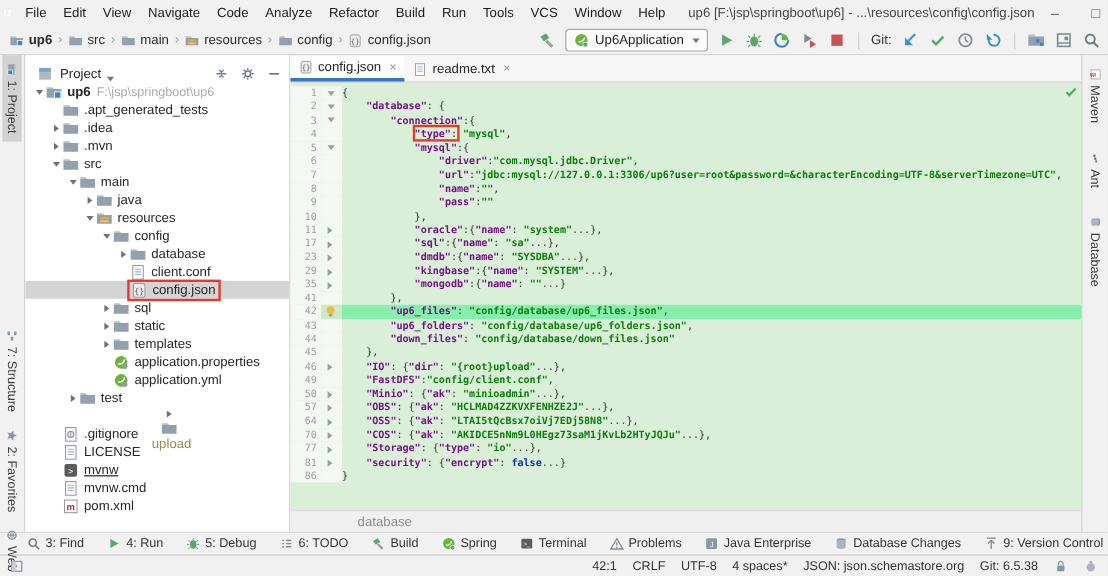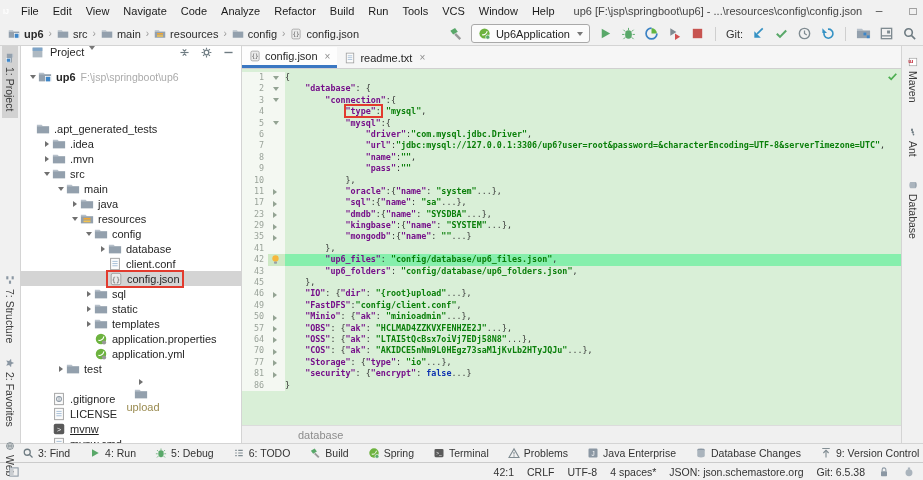--- a/index.html
+++ b/index.html
@@ -42,21 +42,21 @@
                display:flex;flex-direction:column;align-items:center}
   #right-stripe{width:21px;background:#f1f1f1;border-left:1px solid #d4d4d4;
                display:flex;flex-direction:column;align-items:center}
   .vtab{writing-mode:vertical-rl;display:flex;align-items:center;gap:4px;
         padding:7px 2px;color:#3c3c3c;font-size:10.5px;white-space:nowrap}
   .vtab.active{background:#d2d2d2}
   .vtab .ic{transform:rotate(90deg)}
 
   
   #project-panel{width:220px;background:#fff;border-right:1px solid #d4d4d4;display:flex;flex-direction:column}
-  #ppanel-header{height:22px;display:flex;align-items:flex-start;padding:0 6px 0 10px;flex:0 0 auto}
+  #ppanel-header{height:22px;display:flex;align-items:flex-end;padding:0 6px 0 10px;flex:0 0 auto}
   #ppanel-header .title{margin:0 2px 0 6px;color:#262626}
   #ppanel-header .caret{width:0;height:0;border-left:3.5px solid transparent;border-right:3.5px solid transparent;
         border-top:4px solid #777;margin-left:3px}
   #ppanel-icons{margin-left:auto;display:flex;align-items:center;gap:9px}
   #tree{flex:1;overflow:hidden;padding-top:1px}
   .trow{display:flex;align-items:center;height:15px;white-space:nowrap}
   .trow.sel{background:#d4d4d4}
   .chev{width:11px;height:11px;display:inline-flex;align-items:center;justify-content:center;flex:0 0 auto}
   .chev.o::before{content:"";border-left:3.5px solid transparent;border-right:3.5px solid transparent;border-top:4.5px solid #707070}
   .chev.c::before{content:"";border-top:3.5px solid transparent;border-bottom:3.5px solid transparent;border-left:4.5px solid #707070}
@@ -370,21 +370,21 @@
           <span class="ic" style="height: 14px; width: 14px;">
             <svg viewBox="0 0 16 16">
               <path fill="#b6c0ca" d="M1 3h5.4l1.6 1.8H1z"></path>
               <path fill="#93a0ad" d="M1 4.8h14v8.2H1z"></path>
               <rect x="8.5" y="7.5" width="6" height="6" fill="#3e86c8" stroke="#fff" stroke-width=".8"></rect>
             </svg>
           </span>
           <span class="tlabel bold">up6</span>
           <span class="tsuffix">F:\jsp\springboot\up6</span>
         </div>
-        <div class="trow" style="padding-left: 4px; margin-top: 37px;">
+        <div class="trow" style="padding-left: 20px;">
           <span class="chev"></span>
           <span class="ic" style="height: 14px; width: 14px;">
             <svg viewBox="0 0 16 16">
               <path fill="#b6c0ca" d="M1 3h5.4l1.6 1.8H1z"></path>
               <path fill="#93a0ad" d="M1 4.8h14v8.2H1z"></path>
             </svg>
           </span>
           <span class="tlabel">.apt_generated_tests</span>
         </div>
         <div class="trow" style="padding-left: 20px;">
@@ -660,20 +660,21 @@
         <div class="cl"><span class="ln">17</span><span class="fd"><span class="fm c"></span></span><span class="tx"><span class="p">            </span><span class="k">"sql"</span><span class="p">:{</span><span class="k">"name"</span><span class="p">: </span><span class="s">"sa"</span><span class="f">...</span><span class="p">},</span></span></div>
         <div class="cl"><span class="ln">23</span><span class="fd"><span class="fm c"></span></span><span class="tx"><span class="p">            </span><span class="k">"dmdb"</span><span class="p">:{</span><span class="k">"name"</span><span class="p">: </span><span class="s">"SYSDBA"</span><span class="f">...</span><span class="p">},</span></span></div>
         <div class="cl"><span class="ln">29</span><span class="fd"><span class="fm c"></span></span><span class="tx"><span class="p">            </span><span class="k">"kingbase"</span><span class="p">:{</span><span class="k">"name"</span><span class="p">: </span><span class="s">"SYSTEM"</span><span class="f">...</span><span class="p">},</span></span></div>
         <div class="cl"><span class="ln">35</span><span class="fd"><span class="fm c"></span></span><span class="tx"><span class="p">            </span><span class="k">"mongodb"</span><span class="p">:{</span><span class="k">"name"</span><span class="p">: </span><span class="s">""</span><span class="f">...</span><span class="p">}</span></span></div>
         <div class="cl"><span class="ln">41</span><span class="fd"></span><span class="tx"><span class="p">        </span><span class="p">},</span></span></div>
         <div class="cl cur"><span class="ln">42</span><span class="fd"><span class="ic" style="height: 11px; width: 11px;"><svg viewBox="0 0 16 16">
                 <circle cx="8" cy="6.5" r="4.6" fill="#f6b73c"></circle>
                 <rect x="5.8" y="11" width="4.4" height="3.2" rx="1" fill="#99a1a8"></rect>
               </svg></span></span><span class="tx"><span class="p">        </span><span class="k">"up6_files"</span><span class="p">: </span><span class="s">"config/database/up6_files.json"</span><span class="p">,</span></span></div>
         <div class="cl"><span class="ln">43</span><span class="fd"></span><span class="tx"><span class="p">        </span><span class="k">"up6_folders"</span><span class="p">: </span><span class="s">"config/database/up6_folders.json"</span><span class="p">,</span></span></div>
+        <div class="cl"><span class="ln">44</span><span class="fd"></span><span class="tx"><span class="p">        </span><span class="k">"down_files"</span><span class="p">: </span><span class="s">"config/database/down_files.json"</span></span></div>
         <div class="cl"><span class="ln">45</span><span class="fd"></span><span class="tx"><span class="p">    </span><span class="p">},</span></span></div>
         <div class="cl"><span class="ln">46</span><span class="fd"><span class="fm c"></span></span><span class="tx"><span class="p">    </span><span class="k">"IO"</span><span class="p">: {</span><span class="k">"dir"</span><span class="p">: </span><span class="s">"{root}upload"</span><span class="f">...</span><span class="p">},</span></span></div>
         <div class="cl"><span class="ln">49</span><span class="fd"></span><span class="tx"><span class="p">    </span><span class="k">"FastDFS"</span><span class="p">:</span><span class="s">"config/client.conf"</span><span class="p">,</span></span></div>
         <div class="cl"><span class="ln">50</span><span class="fd"><span class="fm c"></span></span><span class="tx"><span class="p">    </span><span class="k">"Minio"</span><span class="p">: {</span><span class="k">"ak"</span><span class="p">: </span><span class="s">"minioadmin"</span><span class="f">...</span><span class="p">},</span></span></div>
         <div class="cl"><span class="ln">57</span><span class="fd"><span class="fm c"></span></span><span class="tx"><span class="p">    </span><span class="k">"OBS"</span><span class="p">: {</span><span class="k">"ak"</span><span class="p">: </span><span class="s">"HCLMAD4ZZKVXFENHZE2J"</span><span class="f">...</span><span class="p">},</span></span></div>
         <div class="cl"><span class="ln">64</span><span class="fd"><span class="fm c"></span></span><span class="tx"><span class="p">    </span><span class="k">"OSS"</span><span class="p">: {</span><span class="k">"ak"</span><span class="p">: </span><span class="s">"LTAI5tQcBsx7oiVj7EDj58N8"</span><span class="f">...</span><span class="p">},</span></span></div>
         <div class="cl"><span class="ln">70</span><span class="fd"><span class="fm c"></span></span><span class="tx"><span class="p">    </span><span class="k">"COS"</span><span class="p">: {</span><span class="k">"ak"</span><span class="p">: </span><span class="s">"AKIDCE5nNm9L0HEgz73saM1jKvLb2HTyJQJu"</span><span class="f">...</span><span class="p">},</span></span></div>
         <div class="cl"><span class="ln">77</span><span class="fd"><span class="fm c"></span></span><span class="tx"><span class="p">    </span><span class="k">"Storage"</span><span class="p">: {</span><span class="k">"type"</span><span class="p">: </span><span class="s">"io"</span><span class="f">...</span><span class="p">},</span></span></div>
         <div class="cl"><span class="ln">81</span><span class="fd"><span class="fm c"></span></span><span class="tx"><span class="p">    </span><span class="k">"security"</span><span class="p">: {</span><span class="k">"encrypt"</span><span class="p">: </span><span class="w">false</span><span class="f">...</span><span class="p">}</span></span></div>
         <div class="cl"><span class="ln">86</span><span class="fd"></span><span class="tx"><span class="p"></span><span class="p">}</span></span></div>

